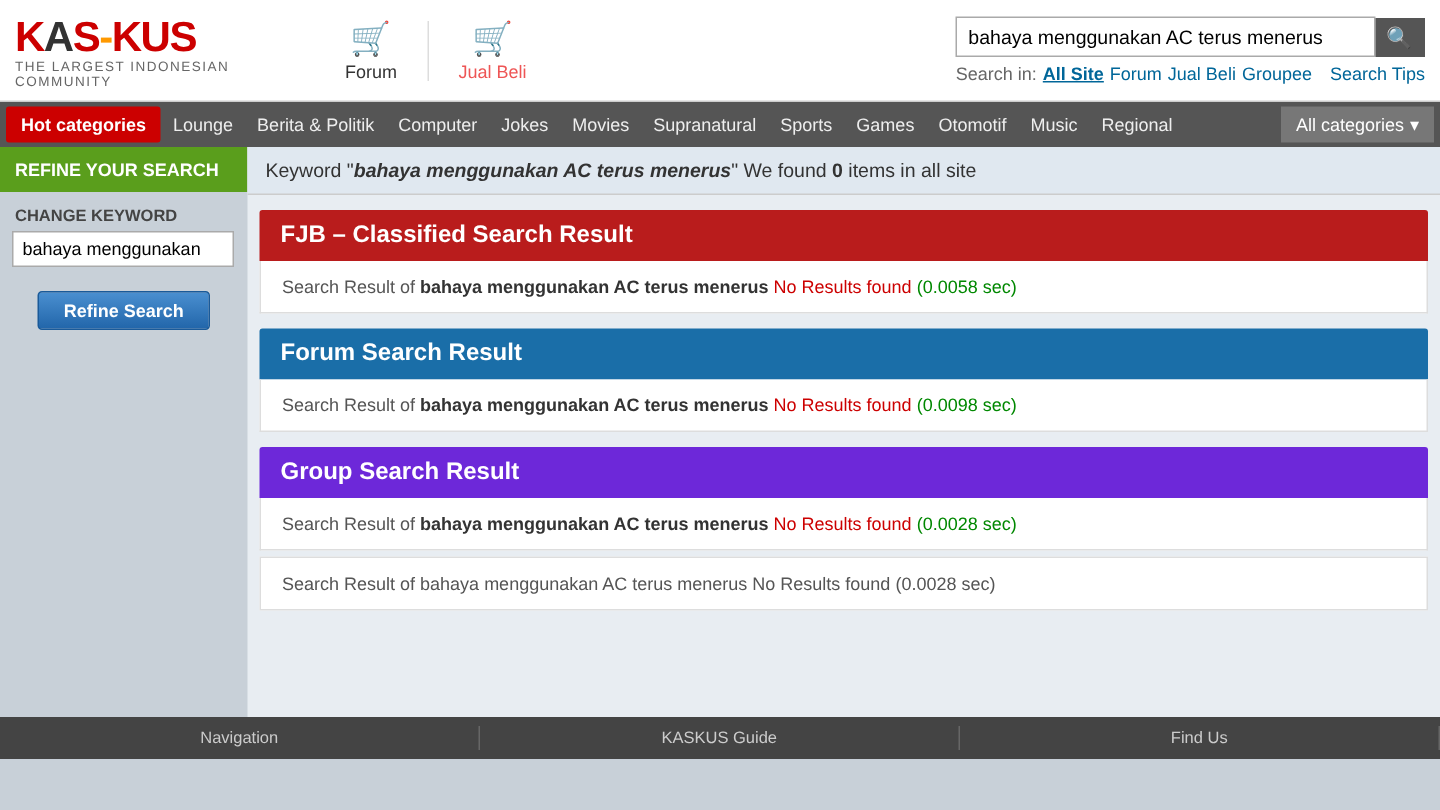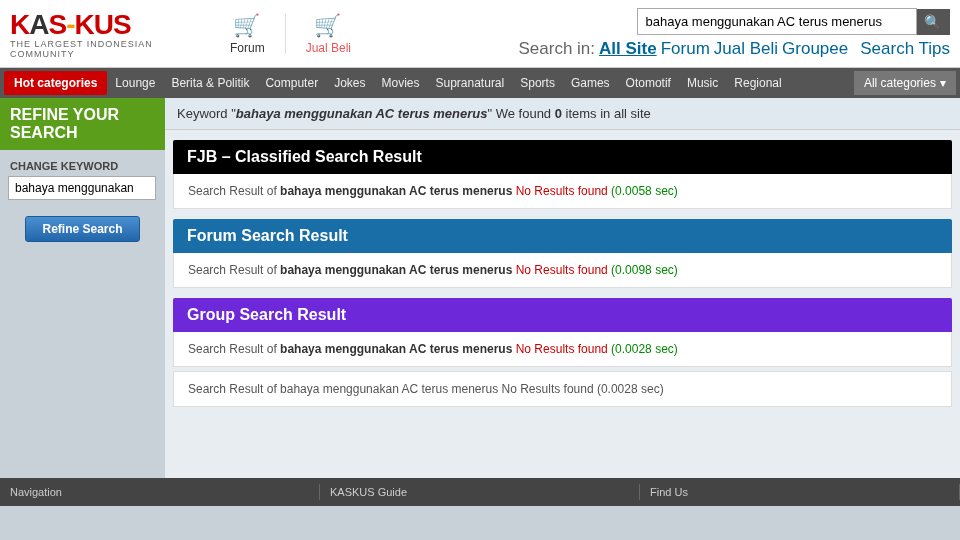--- a/index.html
+++ b/index.html
@@ -67,21 +67,21 @@
     }
     #search-btn {
       background: #555;
       border: none;
       padding: 5px 8px;
       cursor: pointer;
       color: white;
       font-size: 14px;
     }
     #search-in-row {
-      font-size: 17px;
+      font-size: 12px;
       color: #666;
       display: flex;
       gap: 4px;
       align-items: center;
     }
     #search-in-row .si-label { color: #666; }
     #search-in-row .si-link { color: #069; cursor: pointer; }
     #search-in-row .si-link.active { font-weight: bold; text-decoration: underline; }
     #search-tips { color: #069; cursor: pointer; margin-left: 8px; }
 
@@ -131,21 +131,21 @@
     
     #sidebar {
       width: 165px;
       flex-shrink: 0;
       background: #c8d0d8;
     }
     .refine-header {
       background: #5a9e1c;
       color: white;
       font-weight: bold;
-      font-size: 16px;
+      font-size: 12px;
       padding: 8px 10px;
       text-transform: uppercase;
     }
     .change-keyword-label {
       font-size: 11px;
       font-weight: bold;
       color: #444;
       padding: 10px 10px 4px;
       text-transform: uppercase;
     }
@@ -182,21 +182,21 @@
       background: #e0e8f0;
       padding: 8px 12px;
       font-size: 13px;
       color: #333;
       border-bottom: 1px solid #ccc;
     }
     #result-summary .kw { font-style: italic; font-weight: bold; }
 
     
     .section-header-fjb {
-      background: #000000;
+      background: #b91c1c;
       color: white;
       font-size: 16px;
       font-weight: bold;
       padding: 8px 14px;
       margin: 10px 8px 0;
       border-radius: 2px 2px 0 0;
     }
     .section-body {
       background: #fff;
       border: 1px solid #ddd;
@@ -241,20 +241,21 @@
     
     #footer {
       background: #444;
       color: #ccc;
       display: flex;
       height: 28px;
       align-items: center;
     }
     .footer-item {
       flex: 1;
+      text-align: center;
       font-size: 11px;
       padding: 0 10px;
       cursor: pointer;
       color: #ccc;
     }
     .footer-divider {
       width: 1px;
       height: 16px;
       background: #666;
     }

